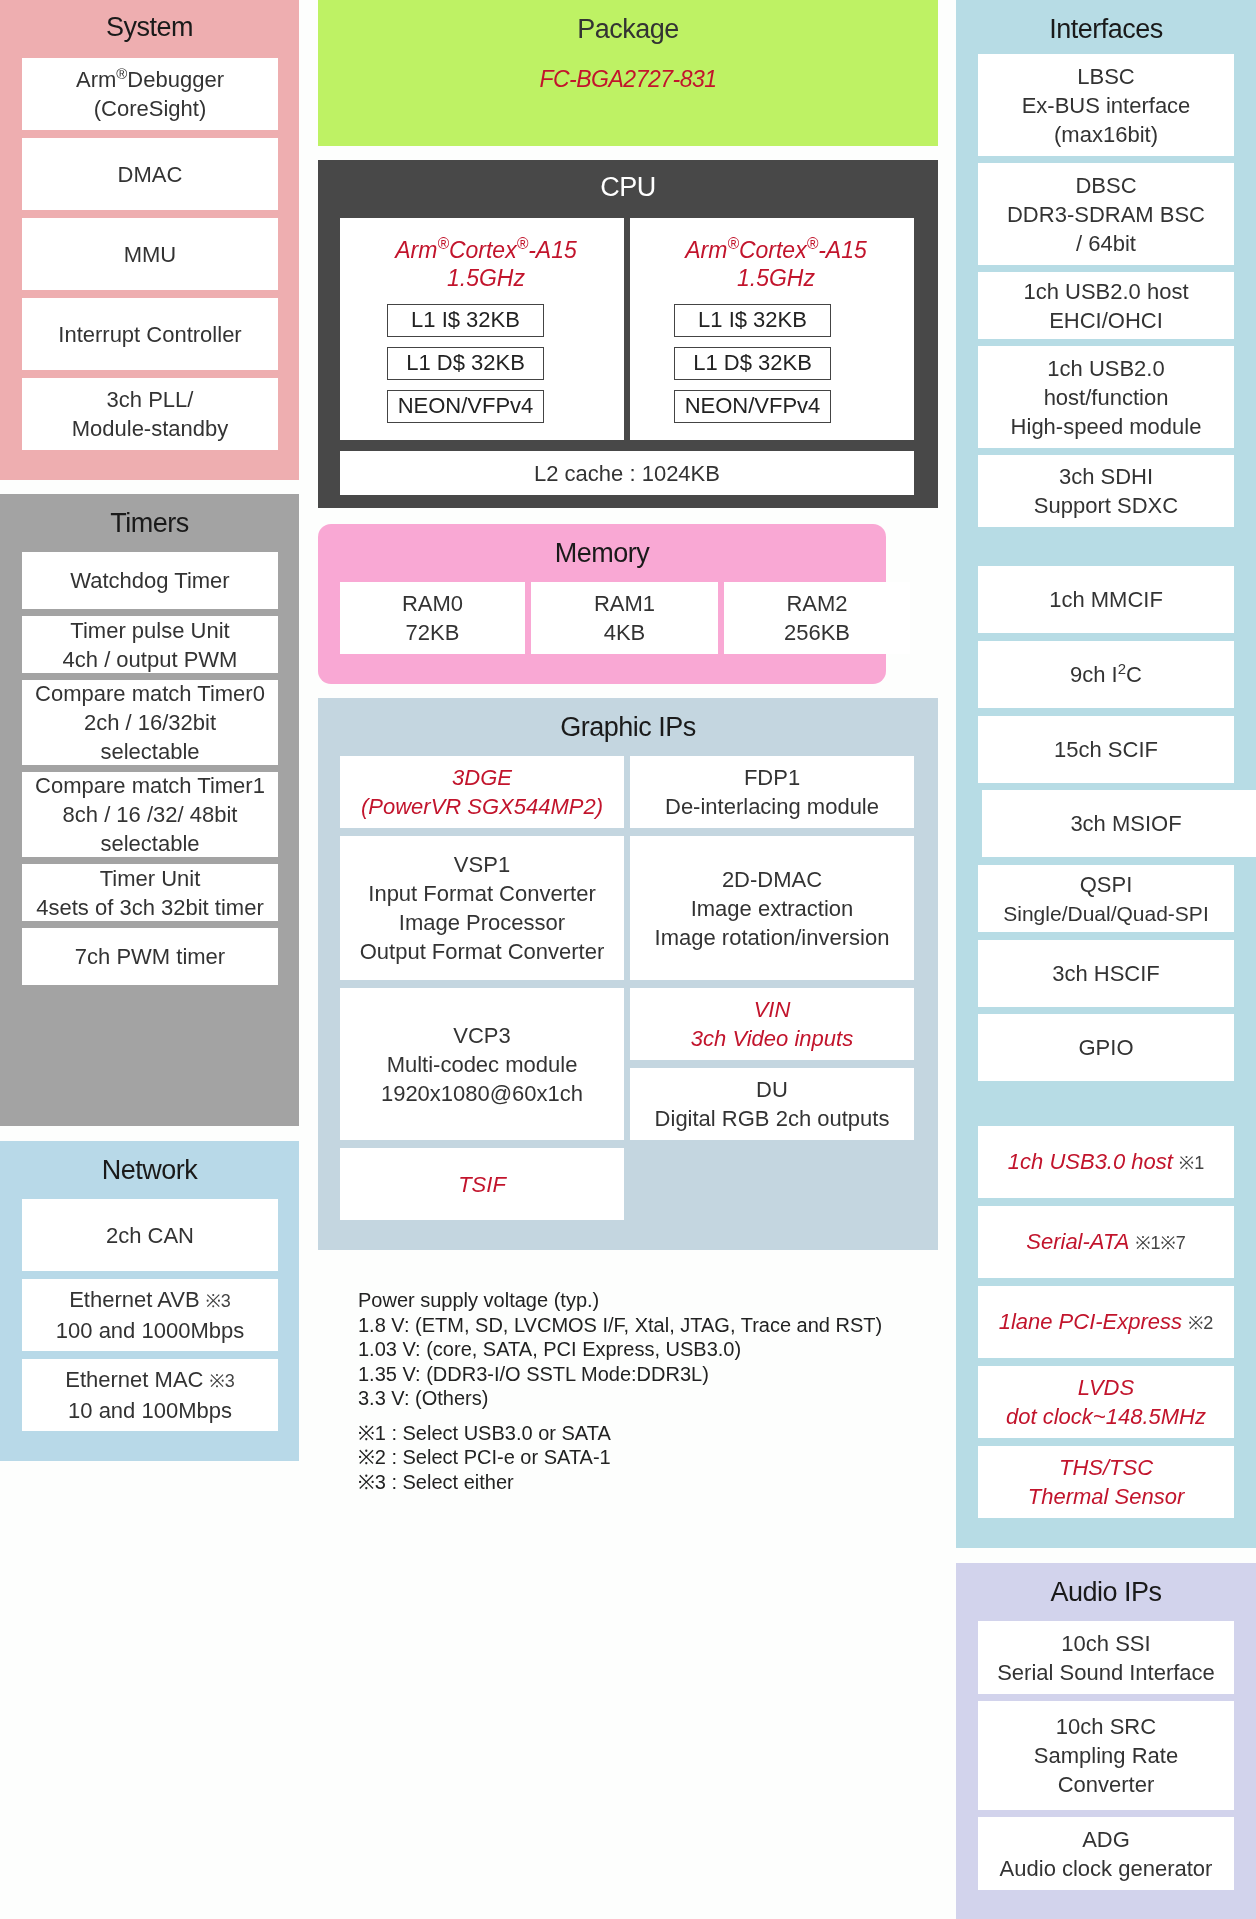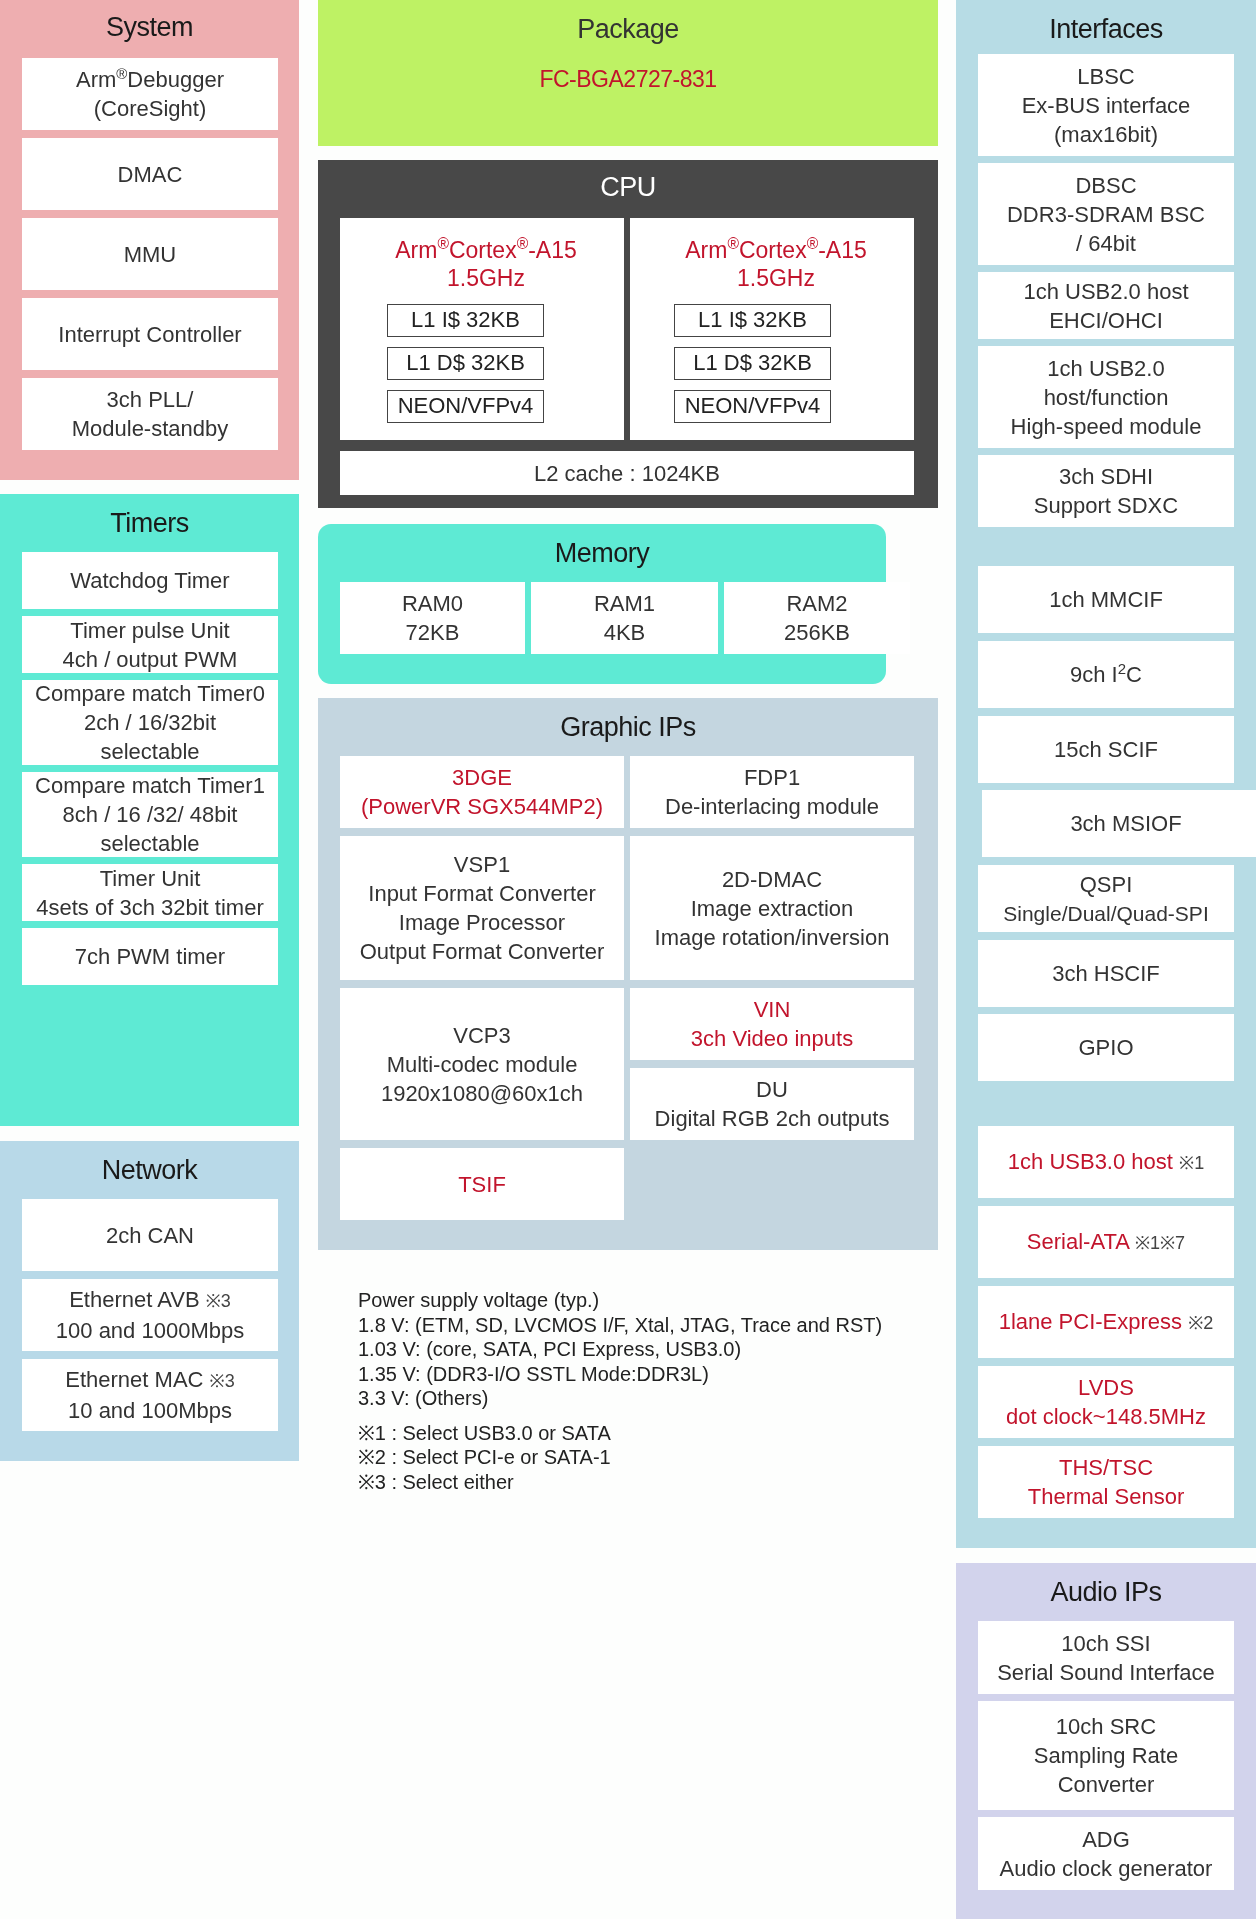--- a/index.html
+++ b/index.html
@@ -13,31 +13,31 @@
   .panel-title {
     position: absolute; left: 0; right: 0; text-align: center;
     font-size: 27px; color: #1a1a1a; letter-spacing: -0.5px;
   }
   .box {
     position: absolute; box-sizing: border-box; background: #ffffff;
     display: flex; flex-direction: column; align-items: center; justify-content: center;
     text-align: center; font-size: 22px; line-height: 29px; color: #333;
   }
   .box .line { display: block; white-space: nowrap; }
-  .red { color: #c2142c !important; }
+  .red { color: #c2142c !important; font-style: italic; }
   .note { color: #444; font-size: 0.82em; }
   sup { font-size: 0.68em; vertical-align: 0.55em; line-height: 0; }
 
   
   #sys { left: 0; top: 0; width: 299px; height: 480px; background: #eeaeb0; }
-  #tim { left: 0; top: 494px; width: 299px; height: 632px; background: #5eead4; }
+  #tim { left: 0; top: 494px; width: 299px; height: 632px; background: #a3a3a3; }
   #net { left: 0; top: 1141px; width: 299px; height: 320px; background: #b8d9e8; }
   #pkg { left: 318px; top: 0; width: 620px; height: 146px; background: #bef264; }
   #cpu { left: 318px; top: 160px; width: 620px; height: 348px; background: #484848; }
-  #mem { left: 318px; top: 524px; width: 568px; height: 160px; background: #5eead4; border-radius: 13px; }
+  #mem { left: 318px; top: 524px; width: 568px; height: 160px; background: #f9a8d4; border-radius: 13px; }
   #gfx { left: 318px; top: 698px; width: 620px; height: 552px; background: #c4d6e0; }
   #ifc { left: 956px; top: 0; width: 300px; height: 1548px; background: #b7dce5; }
   #aud { left: 956px; top: 1563px; width: 300px; height: 356px; background: #d2d3ec; }
 
   .cpu-core { position: absolute; background: #fff; box-sizing: border-box; }
   .core-title { position: absolute; left: 0; right: 0; text-align: center; font-size: 23px; line-height: 29px; margin-left: 8px; }
   .cache {
     position: absolute; left: 47px; width: 157px; height: 33px; box-sizing: border-box;
     border: 1.5px solid #444; background: #fff; text-align: center; font-size: 22px; line-height: 30px; color: #222;
   }

